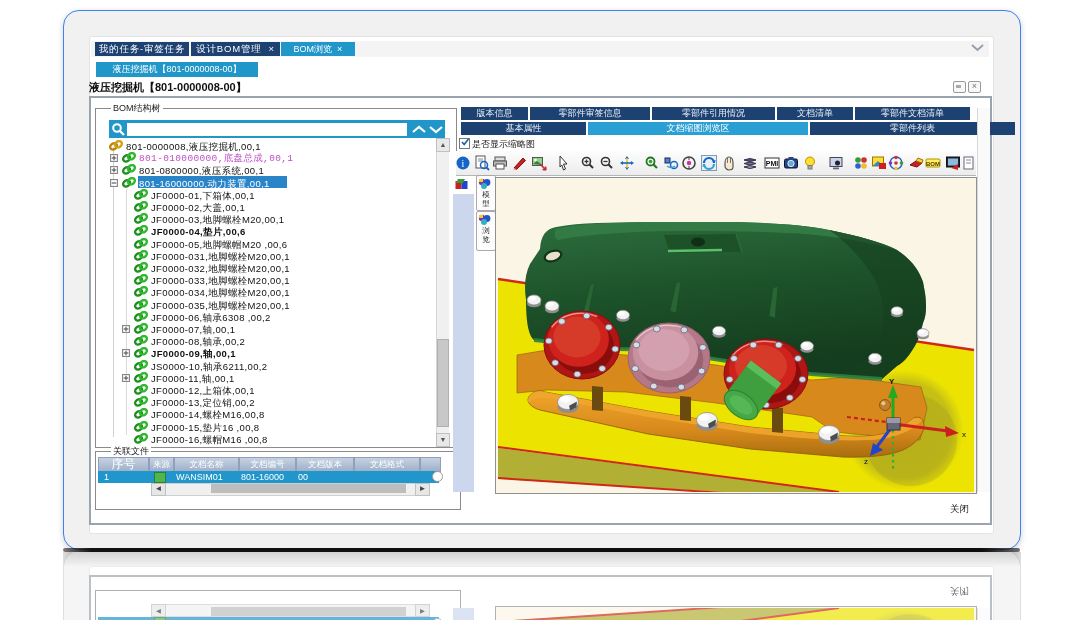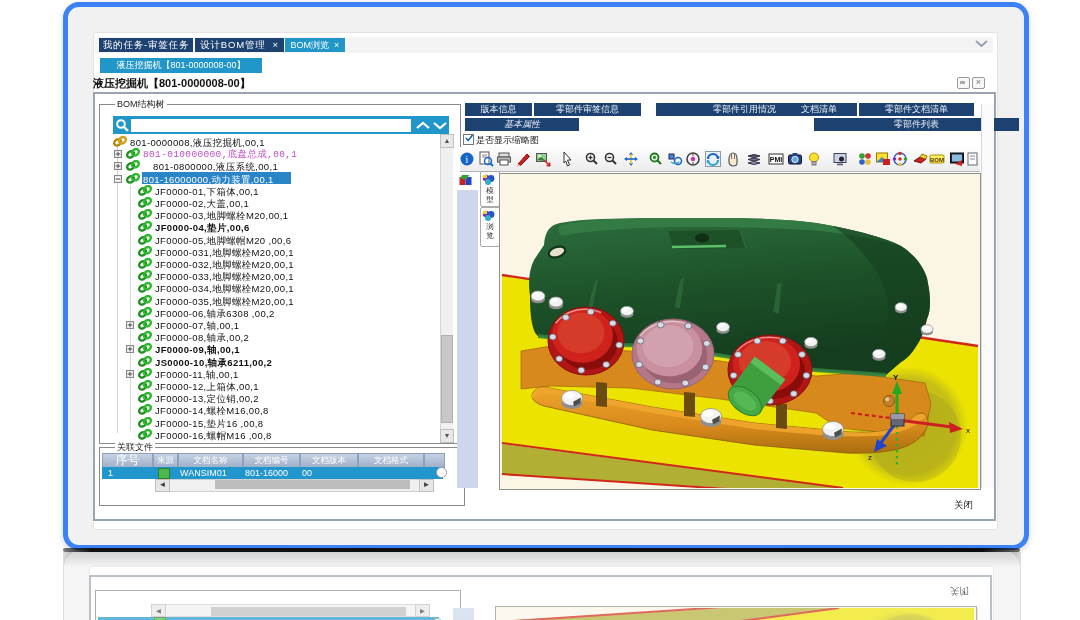--- a/index.html
+++ b/index.html
@@ -3,26 +3,26 @@
 html,body{margin:0;padding:0;width:1080px;height:620px;background:#fff;overflow:hidden;
  font-family:"Liberation Sans",sans-serif;}
 .ab{position:absolute;}
 .tab1{background:#1d4272;color:#fff;font-size:9.5px;letter-spacing:0.8px;text-align:center;line-height:14px;height:14px;}
 .tab2{background:#2196c9;color:#fff;font-size:9px;text-align:center;line-height:14px;height:14px;}
 .nvy{background:#1d4272;color:#e8eef6;font-size:9px;text-align:center;line-height:13px;height:13px;}
 .lbl{background:#fff;font-size:9px;color:#222;padding:0 2px;}
 .trw{position:absolute;font-size:9.5px;letter-spacing:0.35px;color:#111;white-space:nowrap;line-height:11px;}
 </style></head><body>
 
-<div id="win" class="ab" style="left:63px;top:2px;width:956px;height:538px;background:#f1f1f1;border:5px solid #3b82f6;border-radius:16px;box-shadow:0 2px 6px rgba(0,0,0,0.18);">
+<div id="win" class="ab" style="left:63px;top:10px;width:956px;height:538px;background:#f1f1f1;border:1px solid #3b82f6;border-radius:16px;box-shadow:0 2px 6px rgba(0,0,0,0.18);">
 <div class="ab" style="left:25px;top:25px;width:903px;height:496px;background:#fff;border-radius:3px;border:1px solid #e3e3e3;"></div>
 <div class="ab" style="left:27px;top:30px;width:898px;height:16px;background:#f4f4f4;"></div>
 <div class="ab tab1" style="left:31px;top:31px;width:94px;">我的任务-审签任务</div>
 <div class="ab tab1" style="left:127px;top:31px;width:89px;">设计BOM管理&nbsp;&nbsp;×</div>
-<div class="ab tab2" style="left:217px;top:31px;width:60px;">BOM浏览&nbsp;&nbsp;×</div>
+<div class="ab tab2" style="left:217px;top:31px;width:74px;">BOM浏览&nbsp;&nbsp;×</div>
 <svg class="ab" style="left:906px;top:32px;width:15px;height:9px;" viewBox="0 0 15 9">
       <path d="M2 2 L7.5 7 L13 2" fill="none" stroke="#90a0b0" stroke-width="1.8"></path>
     </svg>
 <div class="ab tab2" style="left:32px;top:51px;width:162px;line-height:15px;height:15px;">液压挖掘机【801-0000008-00】</div>
 <div class="ab" style="left:25px;top:69px;width:400px;height:14px;font-size:11px;color:#111;font-weight:bold;">液压挖掘机【801-0000008-00】</div>
 <div class="ab" style="left:889px;top:70px;width:11px;height:10px;border:1px solid #999;border-radius:2px;background:#f8f8f8;"></div>
 <div class="ab" style="left:892px;top:74px;width:5px;height:3px;background:#aaa;"></div>
 <div class="ab" style="left:904px;top:70px;width:11px;height:10px;border:1px solid #999;border-radius:2px;background:#f8f8f8;color:#777;font-size:9px;line-height:9px;text-align:center;">×</div>
 <div class="ab" style="left:25px;top:85px;width:899px;height:425px;border:2px solid #9aa4ae;background:#fff;"></div>
 <div class="ab" style="left:31px;top:97px;width:360px;height:338px;border:1px solid #8a8a8a;"></div>
@@ -59,21 +59,21 @@
 <div class="trw" style="left:75px;top:142.2px;color:#c050c8;font-family:Liberation Mono, monospace;">801-010000000,底盘总成,00,1</div>
 <svg class="ab" style="left:46px;top:155.39999999999998px;width:8px;height:8px;" viewBox="0 0 7 7">
       <rect x="0.5" y="0.5" width="6" height="6" fill="#fff" stroke="#888" stroke-width="1"></rect>
       <line x1="1.5" y1="3.5" x2="5.5" y2="3.5" stroke="#555" stroke-width="1"></line>
       <line x1="3.5" y1="1.5" x2="3.5" y2="5.5" stroke="#555" stroke-width="1"></line>
     </svg>
 <svg class="ab" style="left:58px;top:153.39999999999998px;width:14px;height:11px;" viewBox="0 0 14 11">
       <ellipse cx="4.6" cy="6.4" rx="3.6" ry="2.9" fill="none" stroke="#1e8f1e" stroke-width="2.4" transform="rotate(-33 4.6 6.4)"></ellipse>
       <ellipse cx="9.4" cy="4.2" rx="3.6" ry="2.9" fill="none" stroke="#2db82d" stroke-width="2.4" transform="rotate(-33 9.4 4.2)"></ellipse>
     </svg>
-<div class="trw" style="left:75px;top:154.39999999999998px;color:#111;margin-left:10px;">801-0800000,液压系统,00,1</div>
+<div class="trw" style="left:75px;top:154.39999999999998px;color:#111;">801-0800000,液压系统,00,1</div>
 <svg class="ab" style="left:46px;top:167.59999999999997px;width:8px;height:8px;" viewBox="0 0 7 7">
       <rect x="0.5" y="0.5" width="6" height="6" fill="#fff" stroke="#888" stroke-width="1"></rect>
       <line x1="1.5" y1="3.5" x2="5.5" y2="3.5" stroke="#555" stroke-width="1"></line>
     </svg>
 <svg class="ab" style="left:58px;top:165.59999999999997px;width:14px;height:11px;" viewBox="0 0 14 11">
       <ellipse cx="4.6" cy="6.4" rx="3.6" ry="2.9" fill="none" stroke="#1e8f1e" stroke-width="2.4" transform="rotate(-33 4.6 6.4)"></ellipse>
       <ellipse cx="9.4" cy="4.2" rx="3.6" ry="2.9" fill="none" stroke="#2db82d" stroke-width="2.4" transform="rotate(-33 9.4 4.2)"></ellipse>
     </svg>
 <div class="ab" style="left:74px;top:164.59999999999997px;width:149px;height:12px;background:#2a84c8;"></div>
 <div class="trw" style="left:75px;top:166.59999999999997px;color:#fff;">801-16000000,动力装置,00,1</div>
@@ -154,21 +154,21 @@
     </svg>
 <svg class="ab" style="left:70px;top:336.3999999999998px;width:14px;height:11px;" viewBox="0 0 14 11">
       <ellipse cx="4.6" cy="6.4" rx="3.6" ry="2.9" fill="none" stroke="#1e8f1e" stroke-width="2.4" transform="rotate(-33 4.6 6.4)"></ellipse>
       <ellipse cx="9.4" cy="4.2" rx="3.6" ry="2.9" fill="none" stroke="#2db82d" stroke-width="2.4" transform="rotate(-33 9.4 4.2)"></ellipse>
     </svg>
 <div class="trw" style="left:87px;top:337.3999999999998px;color:#111;font-weight:bold;">JF0000-09,轴,00,1</div>
 <svg class="ab" style="left:70px;top:348.5999999999998px;width:14px;height:11px;" viewBox="0 0 14 11">
       <ellipse cx="4.6" cy="6.4" rx="3.6" ry="2.9" fill="none" stroke="#1e8f1e" stroke-width="2.4" transform="rotate(-33 4.6 6.4)"></ellipse>
       <ellipse cx="9.4" cy="4.2" rx="3.6" ry="2.9" fill="none" stroke="#2db82d" stroke-width="2.4" transform="rotate(-33 9.4 4.2)"></ellipse>
     </svg>
-<div class="trw" style="left:87px;top:349.5999999999998px;color:#111;font-weight:bold;">JS0000-10,轴承6211,00,2</div>
+<div class="trw" style="left:87px;top:349.5999999999998px;color:#111;">JS0000-10,轴承6211,00,2</div>
 <svg class="ab" style="left:58px;top:362.7999999999998px;width:8px;height:8px;" viewBox="0 0 7 7">
       <rect x="0.5" y="0.5" width="6" height="6" fill="#fff" stroke="#888" stroke-width="1"></rect>
       <line x1="1.5" y1="3.5" x2="5.5" y2="3.5" stroke="#555" stroke-width="1"></line>
       <line x1="3.5" y1="1.5" x2="3.5" y2="5.5" stroke="#555" stroke-width="1"></line>
     </svg>
 <svg class="ab" style="left:70px;top:360.7999999999998px;width:14px;height:11px;" viewBox="0 0 14 11">
       <ellipse cx="4.6" cy="6.4" rx="3.6" ry="2.9" fill="none" stroke="#1e8f1e" stroke-width="2.4" transform="rotate(-33 4.6 6.4)"></ellipse>
       <ellipse cx="9.4" cy="4.2" rx="3.6" ry="2.9" fill="none" stroke="#2db82d" stroke-width="2.4" transform="rotate(-33 9.4 4.2)"></ellipse>
     </svg>
 <div class="trw" style="left:87px;top:361.7999999999998px;color:#111;">JF0000-11,轴,00,1</div>
@@ -215,25 +215,26 @@
 <div class="ab" style="left:90px;top:461px;width:10px;height:9px;background:#4db84d;border:1px solid #2e7d32;"></div>
 <div class="ab" style="left:112px;top:461px;width:120px;height:10px;color:#fff;font-size:9px;">WANSIM01</div>
 <div class="ab" style="left:177px;top:461px;width:60px;height:10px;color:#fff;font-size:9px;">801-16000</div>
 <div class="ab" style="left:234px;top:461px;width:30px;height:10px;color:#fff;font-size:9px;">00</div>
 <div class="ab" style="left:87px;top:472px;width:277px;height:11px;background:#f0f0f0;border:1px solid #d0d0d0;"></div>
 <div class="ab" style="left:87px;top:472px;width:13px;height:11px;background:#e6e6e6;border:1px solid #c0c0c0;color:#444;font-size:8px;text-align:center;line-height:10px;">◄</div>
 <div class="ab" style="left:351px;top:472px;width:13px;height:11px;background:#e6e6e6;border:1px solid #c0c0c0;color:#444;font-size:8px;text-align:center;line-height:10px;">►</div>
 <div class="ab" style="left:147px;top:473px;width:195px;height:9px;background:#bdbdbd;"></div>
 <div class="ab" style="left:368px;top:460px;width:9px;height:9px;border:1.5px solid #9a9a9a;border-radius:50%;background:#fff;"></div>
 <div class="ab nvy" style="left:397px;top:96px;width:67px;">版本信息</div>
-<div class="ab nvy" style="left:466px;top:96px;width:107px;">零部件审签信息</div>
-<div class="ab nvy" style="left:588px;top:96px;width:123px;padding-left:27px;">零部件引用情况</div>
+<div class="ab nvy" style="left:466px;top:96px;width:120px;">零部件审签信息</div>
+<div class="ab nvy" style="left:588px;top:96px;width:123px;">零部件引用情况</div>
 <div class="ab nvy" style="left:713px;top:96px;width:76px;">文档清单</div>
 <div class="ab nvy" style="left:791px;top:96px;width:115px;">零部件文档清单</div>
-<div class="ab nvy" style="left:397px;top:111px;width:114px;font-style:italic;">基本属性</div>
+<div class="ab nvy" style="left:397px;top:111px;width:125px;">基本属性</div>
+<div class="ab" style="left:524px;top:111px;width:220px;height:13px;background:#2a9fd4;color:#fff;font-size:9px;text-align:center;line-height:13px;">文档缩图浏览区</div>
 <div class="ab nvy" style="left:746px;top:111px;width:205px;">零部件列表</div>
 <div class="ab" style="left:395px;top:127px;width:9px;height:9px;background:#fff;border:1px solid #777;"></div>
 <svg class="ab" style="left:396px;top:126px;width:10px;height:10px;" viewBox="0 0 10 10">
       <path d="M2 5 L4.2 7.5 L8.5 2" fill="none" stroke="#1565a8" stroke-width="1.6"></path>
     </svg>
 <div class="ab" style="left:408px;top:127px;width:120px;height:10px;font-size:9px;color:#222;">是否显示缩略图</div>
 <div class="ab" style="left:392px;top:140px;width:520px;height:24px;background:linear-gradient(#fdfdfd,#ececec);border-bottom:1px solid #b5b5b5;"></div>
 <svg class="ab" style="left:391px;top:144px;width:16px;height:16px;" viewBox="0 0 16 16">
       <circle cx="8" cy="8" r="6.5" fill="#1565c8"></circle>
       <text x="8" y="11.5" font-size="10" fill="#fff" text-anchor="middle" font-family="Liberation Serif">i</text>

